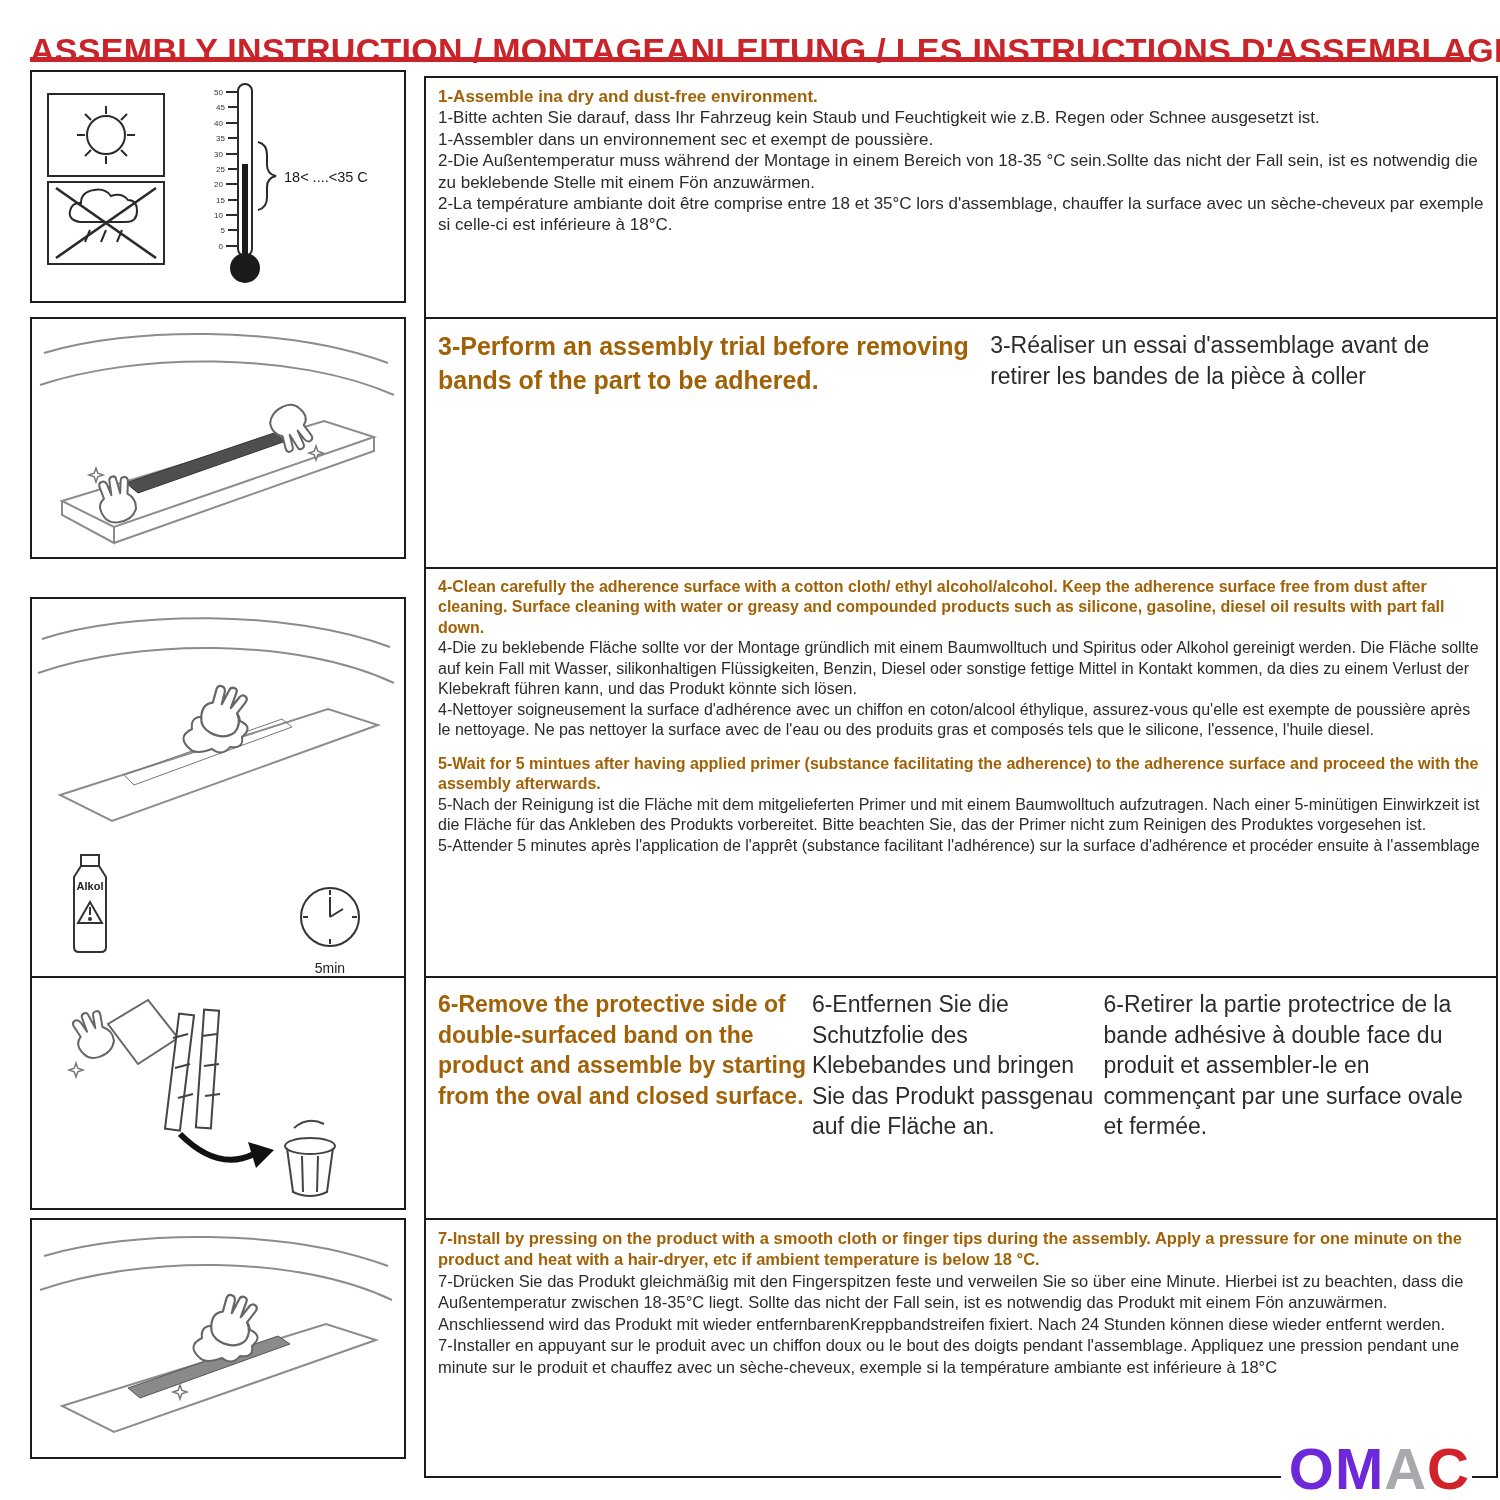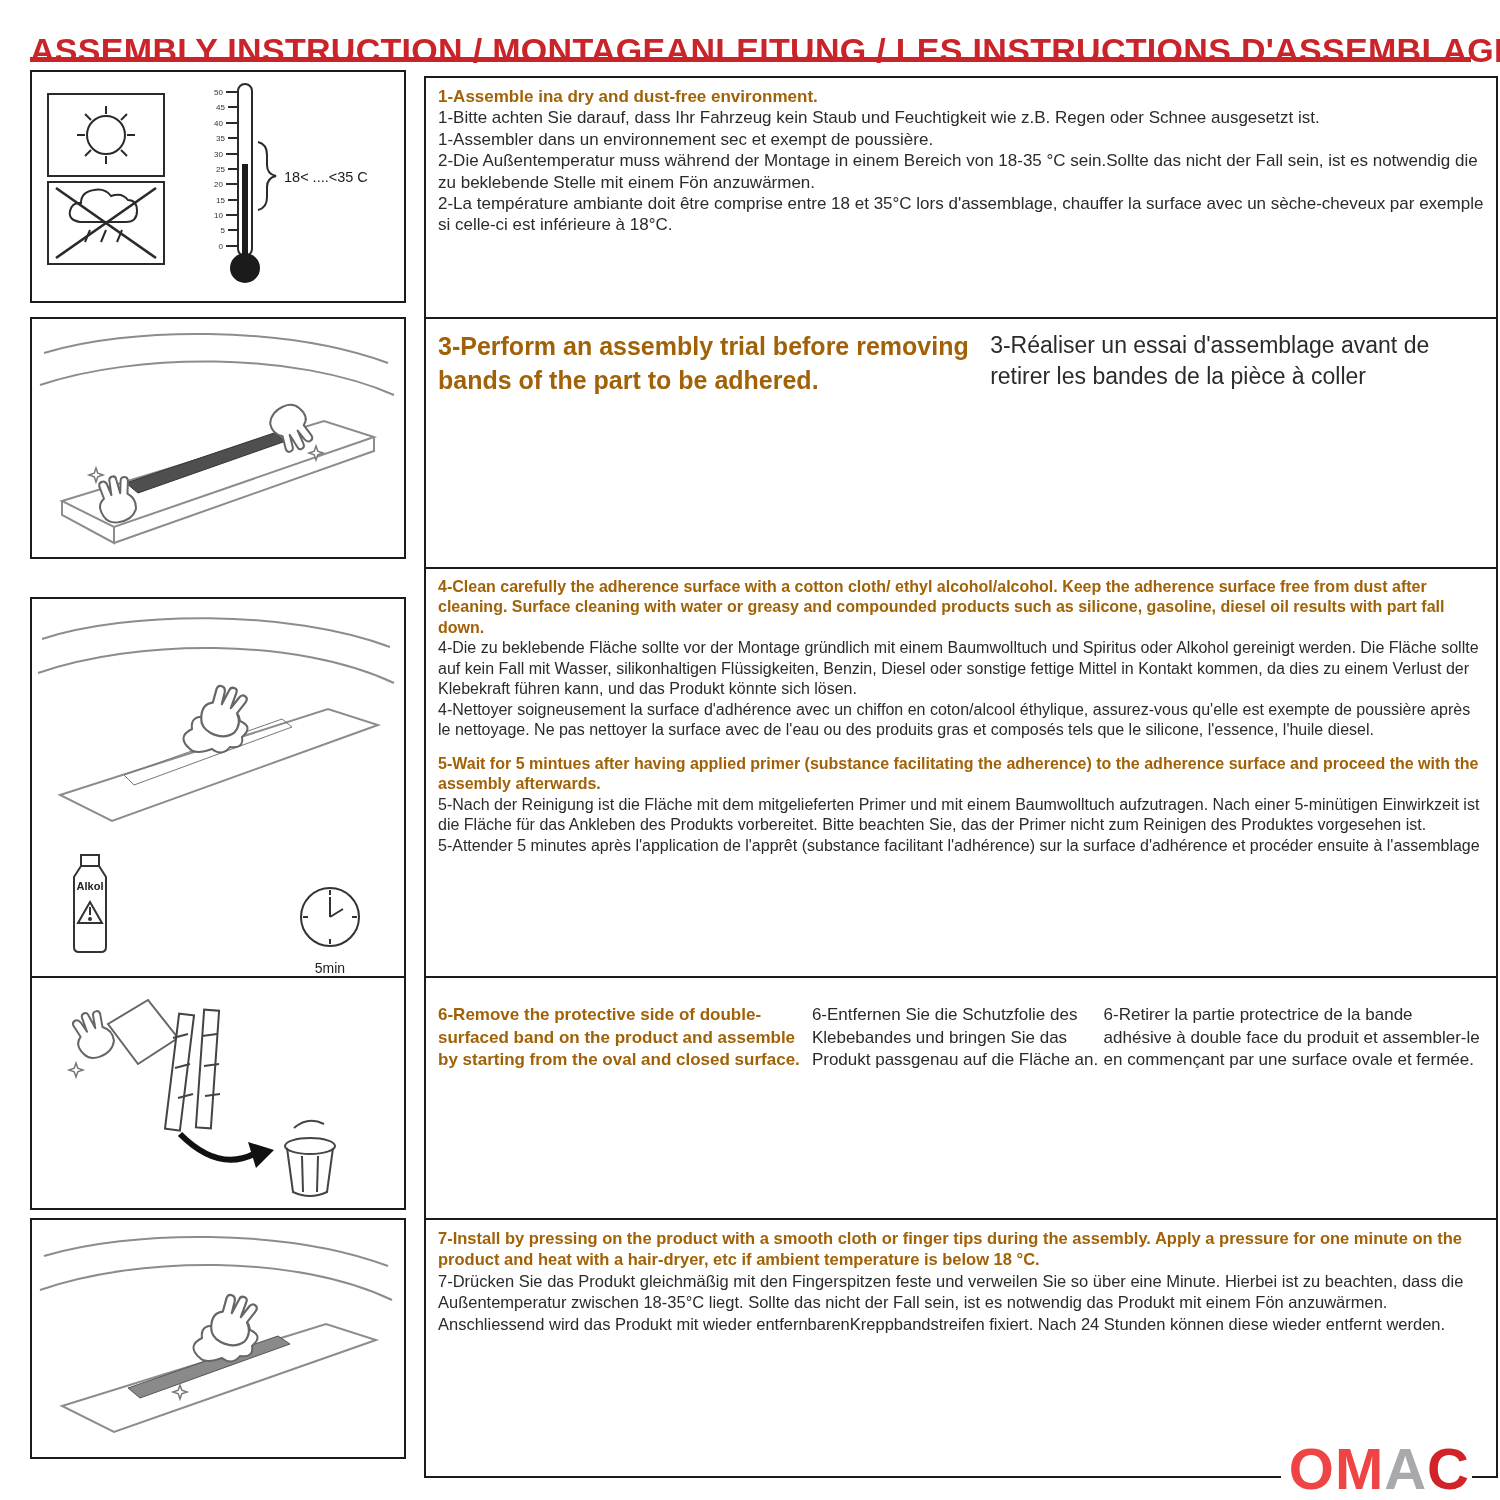--- a/index.html
+++ b/index.html
@@ -9,21 +9,21 @@
   .title-rule{position:absolute;left:30px;top:57px;width:1441px;height:5px;background:#c9242a}
   .box{position:absolute;border:2px solid #1b1b1b;background:#fff}
   .text-box{padding:8px 12px;overflow:hidden}
   .text-box p{margin:0}
   .b{font-weight:bold;color:#a16207}
   .center{display:flex;flex-direction:row;justify-content:center}
   .box1 p{font-size:17px;line-height:1.26}
   .box2 p{font-size:23px;line-height:1.34;margin:3px 0}
   .box2 p.b{font-size:25px}
   .box3 p{font-size:16px;line-height:1.28}
-  .box4 p{font-size:17px;line-height:1.33;margin:18px 0}
+  .box4 p{font-size:23px;line-height:1.33;margin:3px 0}
   .box5 p{font-size:16.5px;line-height:1.3}
   .mt{margin-top:16px !important}
   .box3 .mt{margin-top:13px !important}
   
   .fig1{left:30px;top:70px;width:372px;height:229px}
   .txt1{left:424px;top:76px;width:1046px;height:229px}
   .fig2{left:30px;top:317px;width:372px;height:238px}
   .txt2{left:424px;top:317px;width:1046px;height:238px}
   .fig3{left:30px;top:597px;width:372px;height:397px}
   .txt3{left:424px;top:567px;width:1046px;height:397px}
@@ -227,19 +227,20 @@
       <polygon points="96,168 246,116 258,124 108,178" fill="#8a8a8a" stroke="#555"></polygon>
       <path class="cloth" d="M168,138 q-14,-12 2,-20 q-2,-14 14,-12 q6,-12 18,-4 q14,-6 16,8 q14,6 2,16 q2,12 -12,10 q-8,10 -18,2 q-16,6 -22,0 z"></path>
       <use href="#hand-shape" transform="translate(198,108) rotate(24) scale(1.1)"></use>
       <use href="#star-shape" transform="translate(148,172)"></use>
     </svg>
   </div>
 
   <div class="box text-box box5 txt5">
     <p class="b">7-Install by pressing on the product with a smooth cloth or finger tips during the assembly. Apply a pressure for one minute on the product and heat with a hair-dryer, etc if ambient temperature is below 18 °C.</p>
     <p>7-Drücken Sie das Produkt gleichmäßig mit den Fingerspitzen feste und verweilen Sie so über eine Minute. Hierbei ist zu beachten, dass die Außentemperatur zwischen 18-35°C liegt. Sollte das nicht der Fall sein, ist es notwendig das Produkt mit einem Fön anzuwärmen. Anschliessend wird das Produkt mit wieder entfernbarenKreppbandstreifen fixiert. Nach 24 Stunden können diese wieder entfernt werden.</p>
+    <p>7-Installer en appuyant sur le produit avec un chiffon doux ou le bout des doigts pendant l'assemblage. Appliquez une pression pendant une minute sur le produit et chauffez avec un sèche-cheveux, exemple si la température ambiante est inférieure à 18°C</p>
   </div>
 
   <div class="logo">
-    <span style="color:#ef4444">OM</span><span style="color:#a7a9ac">A</span><span style="color:#d2232a">C</span>
+    <span style="color:#6d28d9">OM</span><span style="color:#a7a9ac">A</span><span style="color:#d2232a">C</span>
   </div>
 
 </div>
 
 </body></html>

